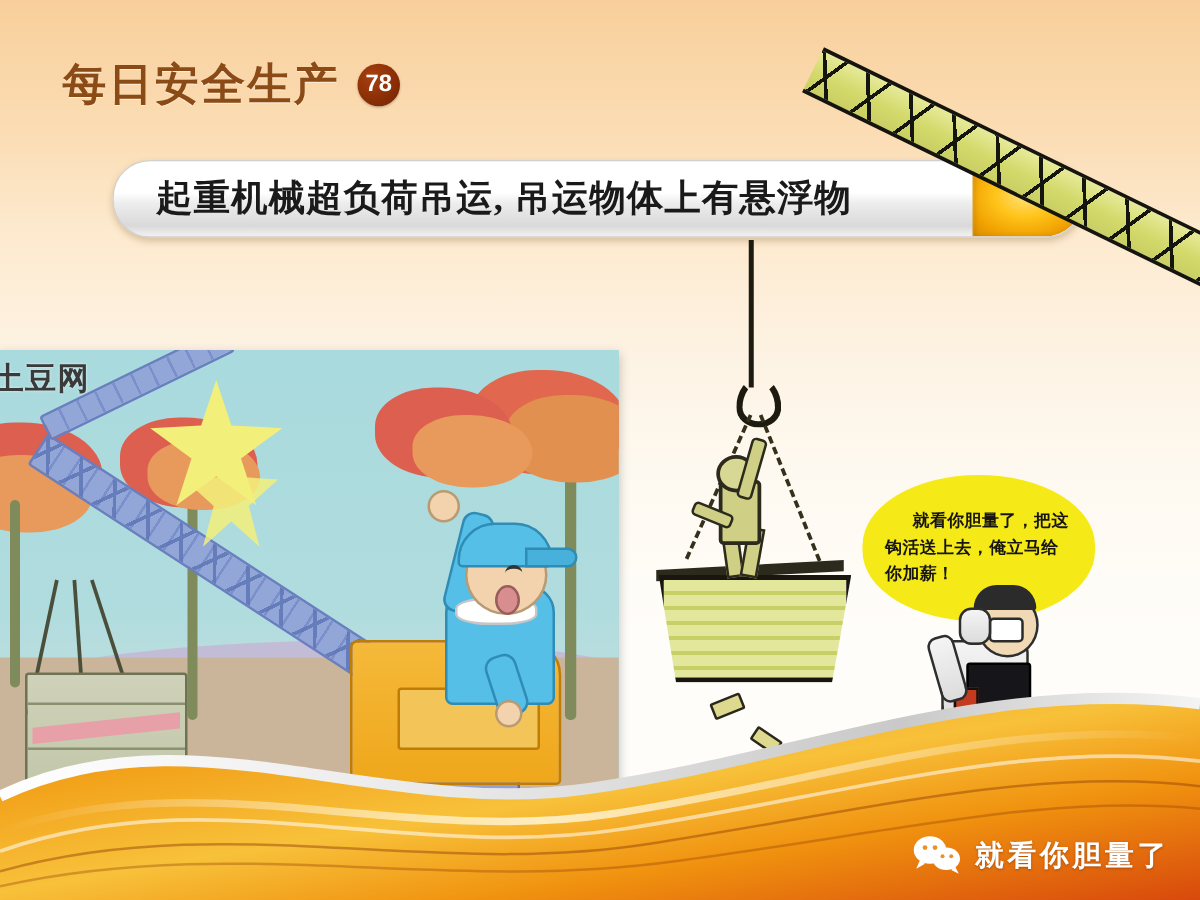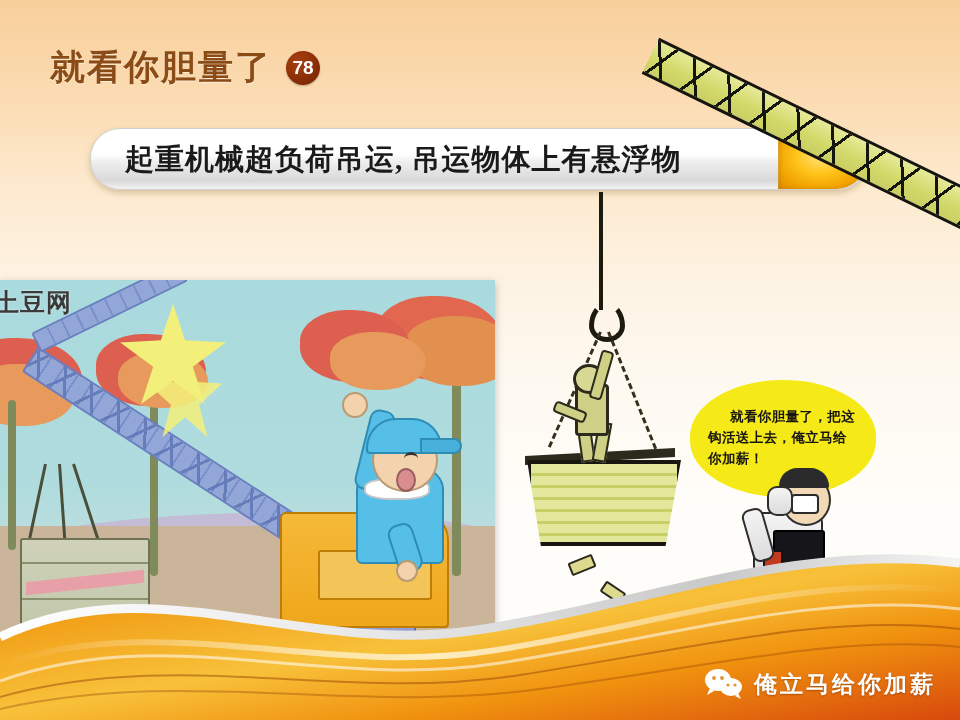--- a/index.html
+++ b/index.html
@@ -197,21 +197,21 @@
     font-size:23px;font-weight:bold;color:#ffffff;letter-spacing:3px;
     text-shadow:0 1px 2px rgba(120,50,0,.55);
   }
 </style>
 </head>
 <body>
 
 <div id="stage">
 
   <div id="title-row">
-    <div id="title-text">就看你胆量了</div>
+    <div id="title-text">每日安全生产</div>
     <div id="title-badge">78</div>
   </div>
 
   <div id="left-photo">
     <div class="lp-sky"></div>
     <div class="lp-hill"></div>
     <div class="lp-hill2"></div>
     <div class="lp-ground"></div>
 
     <div class="tree-trunk" style="left:452px;top:78px;width:9px;height:218px;border-radius:4px;"></div>
@@ -345,16 +345,16 @@
     <svg width="40" height="32" viewBox="0 0 40 32">
       <ellipse cx="14" cy="12" rx="13" ry="11" fill="#ffffff"></ellipse>
       <path d="M6 20 L3 27 L10 23 Z" fill="#ffffff"></path>
       <circle cx="10" cy="10" r="1.9" fill="#e8922a"></circle>
       <circle cx="18" cy="10" r="1.9" fill="#e8922a"></circle>
       <ellipse cx="27" cy="19" rx="11" ry="9" fill="#ffffff"></ellipse>
       <path d="M34 25 L37 31 L31 28 Z" fill="#ffffff"></path>
       <circle cx="24" cy="17" r="1.6" fill="#e8922a"></circle>
       <circle cx="31" cy="17" r="1.6" fill="#e8922a"></circle>
     </svg>
-    <div id="brand-name">俺立马给你加薪</div>
+    <div id="brand-name">就看你胆量了</div>
   </div>
 
 </div>
 
 </body></html>

